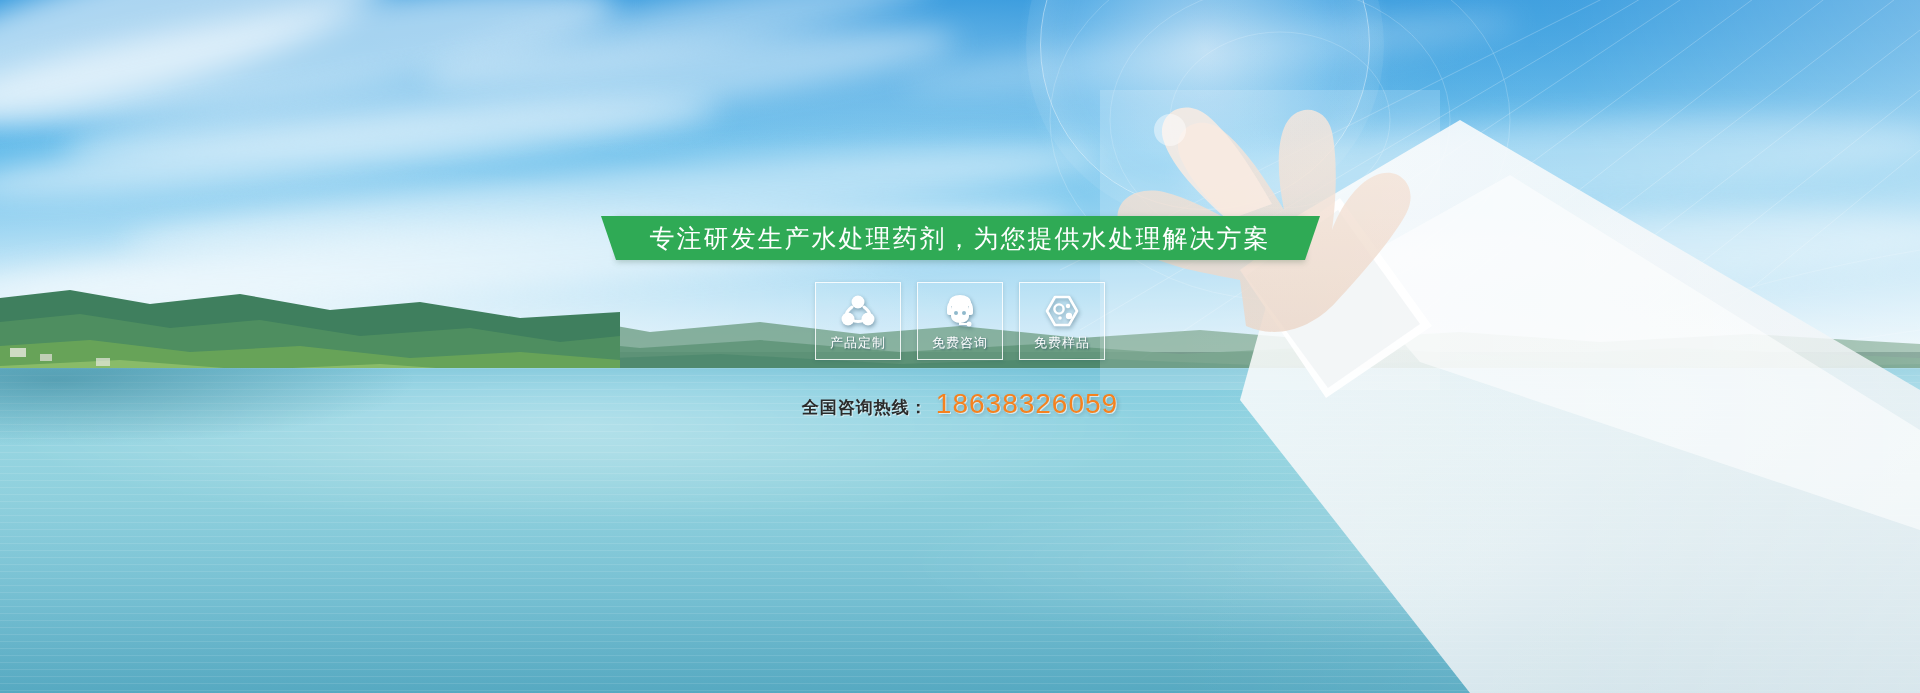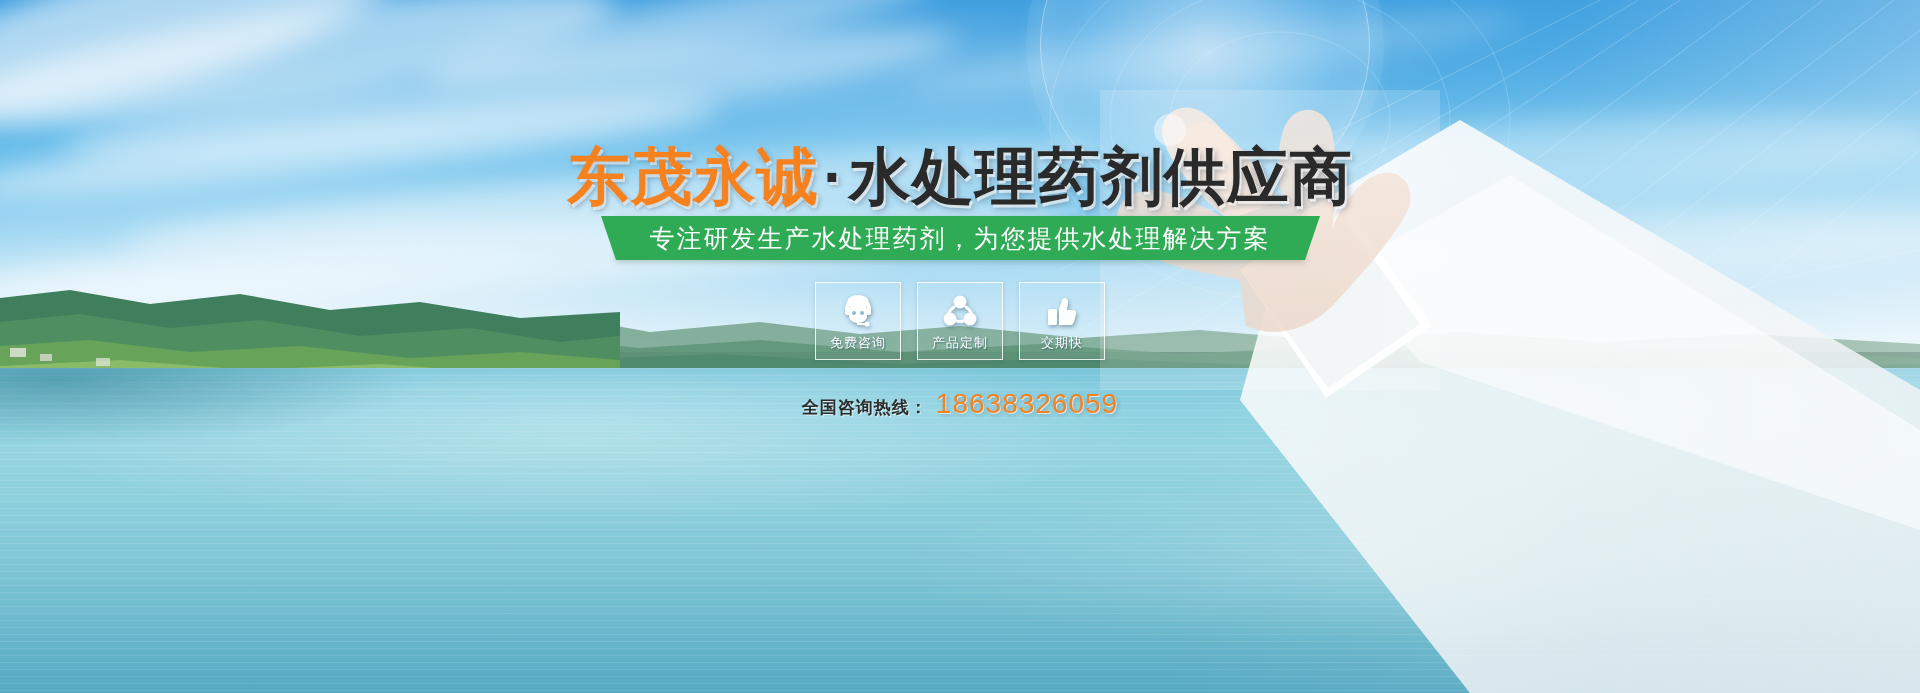--- a/index.html
+++ b/index.html
@@ -281,69 +281,69 @@
       <circle cx="130" cy="160" r="16" fill="#ffffff" opacity="0.45"></circle>
 
       <path d="M60 120 L400 120 L400 420 L60 420 Z" fill="#ffffff" opacity="0.18"></path>
     </svg>
   </div>
 
   <div class="veil"></div>
 
   <div class="content">
 
-    <div class="headline">
-      <span class="hl-a">东茂永诚</span><span class="hl-dot">·</span><span class="hl-b">水处理药剂供应商</span>
-    </div>
 
     <div class="subbar-wrap">
       <div class="subbar">专注研发生产水处理药剂，为您提供水处理解决方案</div>
     </div>
 
     <div class="features">
+
+      <div class="feature">
+        <span class="f-icon">
+          <svg width="36" height="34" viewBox="0 0 36 34">
+            <circle cx="18" cy="8" r="6.5" fill="#ffffff"></circle>
+            <circle cx="8" cy="25" r="6.5" fill="#ffffff"></circle>
+            <circle cx="28" cy="25" r="6.5" fill="#ffffff"></circle>
+            <path d="M12 13 C8 16 6 19 6 22" stroke="#ffffff" stroke-width="3" fill="none" stroke-linecap="round"></path>
+            <path d="M24 13 C28 16 30 19 30 22" stroke="#ffffff" stroke-width="3" fill="none" stroke-linecap="round"></path>
+            <path d="M12 26 C15 28 21 28 24 26" stroke="#ffffff" stroke-width="3" fill="none" stroke-linecap="round"></path>
+          </svg>
+        </span>
+        <span class="f-label">产品定制</span>
+      </div>
 
       <div class="feature">
         <span class="f-icon">
           <svg width="36" height="34" viewBox="0 0 36 34">
             <path d="M18 3 C10 3 5 8 5 15 L5 19 C5 20 6 21 7 21 L9 21 L9 13 C9 8 13 5 18 5 C23 5 27 8 27 13 L27 21 L29 21 C30 21 31 20 31 19 L31 15 C31 8 26 3 18 3 Z" fill="#ffffff"></path>
             <ellipse cx="18" cy="8" rx="11" ry="7" fill="#ffffff"></ellipse>
             <path d="M9 15 C9 11 13 9 18 9 C23 9 27 11 27 15 L27 22 C27 26 23 29 18 29 C13 29 9 26 9 22 Z" fill="#ffffff"></path>
             <circle cx="14" cy="19" r="2" fill="#8fb9cc"></circle>
             <circle cx="22" cy="19" r="2" fill="#8fb9cc"></circle>
             <path d="M18 26 L18 30 L25 30" stroke="#ffffff" stroke-width="2" fill="none" stroke-linecap="round"></path>
             <circle cx="27" cy="30" r="2.5" fill="#ffffff"></circle>
           </svg>
         </span>
         <span class="f-label">免费咨询</span>
       </div>
 
+
       <div class="feature">
         <span class="f-icon">
           <svg width="36" height="34" viewBox="0 0 36 34">
-            <circle cx="18" cy="8" r="6.5" fill="#ffffff"></circle>
-            <circle cx="8" cy="25" r="6.5" fill="#ffffff"></circle>
-            <circle cx="28" cy="25" r="6.5" fill="#ffffff"></circle>
-            <path d="M12 13 C8 16 6 19 6 22" stroke="#ffffff" stroke-width="3" fill="none" stroke-linecap="round"></path>
-            <path d="M24 13 C28 16 30 19 30 22" stroke="#ffffff" stroke-width="3" fill="none" stroke-linecap="round"></path>
-            <path d="M12 26 C15 28 21 28 24 26" stroke="#ffffff" stroke-width="3" fill="none" stroke-linecap="round"></path>
+            <path d="M11 3 L25 3 L33 17 L25 31 L11 31 L3 17 Z" fill="none" stroke="#ffffff" stroke-width="2.6" stroke-linejoin="round"></path>
+            <circle cx="15" cy="15" r="4.6" fill="none" stroke="#ffffff" stroke-width="2.4"></circle>
+            <circle cx="24" cy="12" r="2.2" fill="#ffffff"></circle>
+            <circle cx="25" cy="22" r="3.2" fill="#ffffff"></circle>
+            <circle cx="16" cy="24" r="1.8" fill="#ffffff"></circle>
           </svg>
         </span>
-        <span class="f-label">产品定制</span>
+        <span class="f-label">免费样品</span>
       </div>
-
-      <div class="feature">
-        <span class="f-icon">
-          <svg width="34" height="34" viewBox="0 0 34 34">
-            <rect x="3" y="15" width="9" height="16" rx="1.5" fill="#ffffff"></rect>
-            <path d="M14 15 L14 31 L25 31 C27 31 28.5 30 29 28 L31 20 C31.5 17.5 30 16 27.5 16 L22 16 L23 9 C23.4 6 21.5 4 19.5 4 C18 4 17.3 5 17 6.5 L14 15 Z" fill="#ffffff"></path>
-          </svg>
-        </span>
-        <span class="f-label">交期快</span>
-      </div>
-
 
     </div>
 
     <div class="hotline">
       <span class="hl-label">全国咨询热线：</span><span class="hl-num">18638326059</span>
     </div>
 
   </div>
 </div>
 

